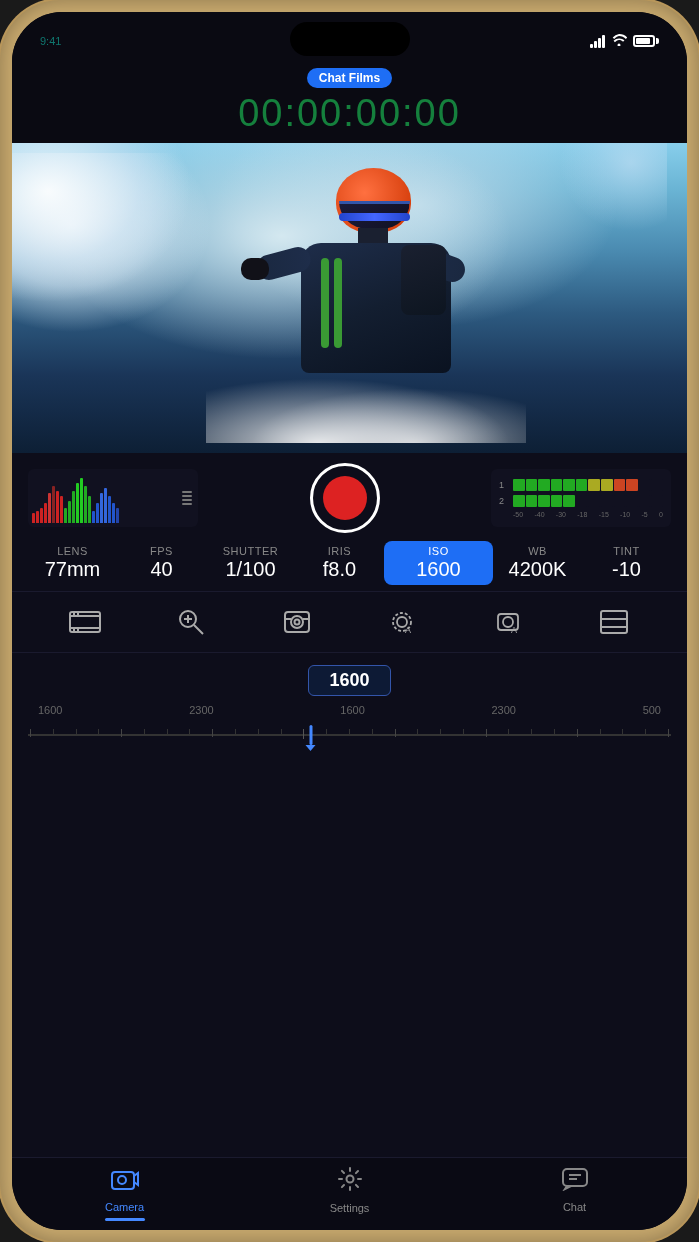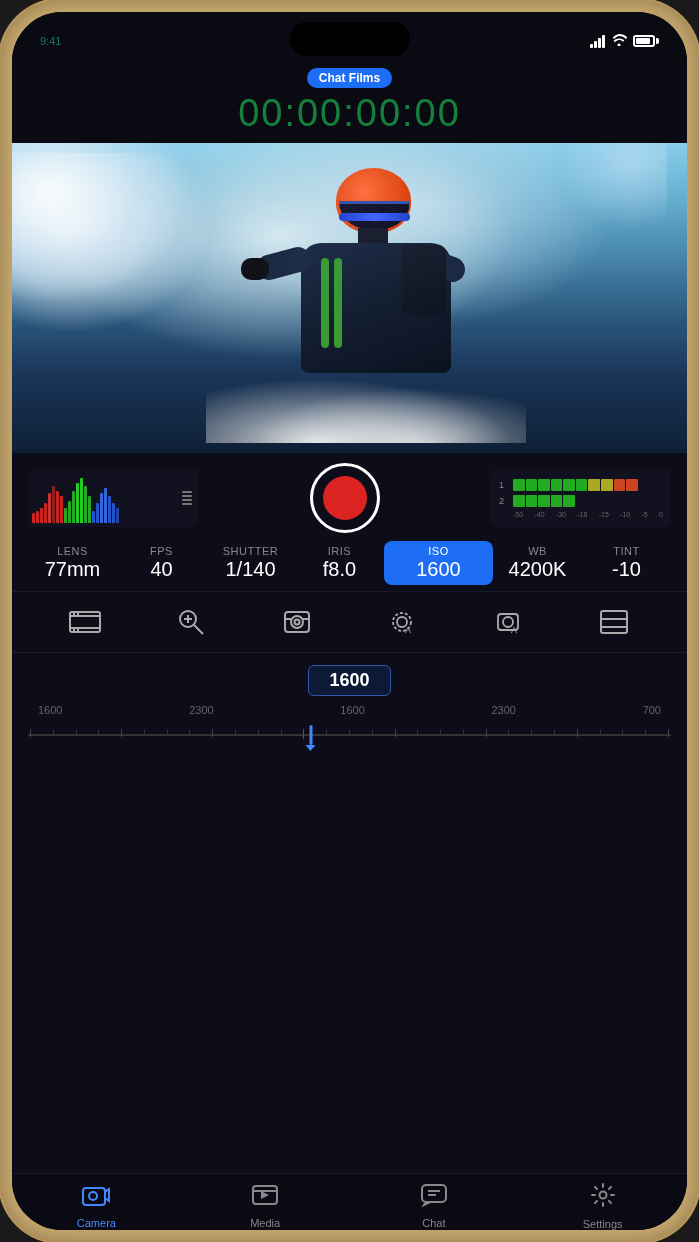--- a/index.html
+++ b/index.html
@@ -309,21 +309,21 @@
       width: 0;
       height: 0;
       border-left: 5px solid transparent;
       border-right: 5px solid transparent;
       border-top: 6px solid #4488ff;
     }
     
     .bottom-nav {
       background: #0a0a14;
       border-top: 1px solid #1a1a2e;
-      padding: 8px 0 0;
+      padding: 8px 0 16px;
       display: flex;
       justify-content: space-around;
       align-items: center;
       margin-top: auto;
     }
     .nav-item {
       display: flex;
       flex-direction: column;
       align-items: center;
       gap: 4px;
@@ -566,21 +566,21 @@
         <div class="param-item">
           <span class="param-label">LENS</span>
           <span class="param-value">77mm</span>
         </div>
         <div class="param-item">
           <span class="param-label">FPS</span>
           <span class="param-value">40</span>
         </div>
         <div class="param-item">
           <span class="param-label">SHUTTER</span>
-          <span class="param-value">1/140</span>
+          <span class="param-value">1/100</span>
         </div>
         <div class="param-item">
           <span class="param-label">IRIS</span>
           <span class="param-value">f8.0</span>
         </div>
         <div class="param-item active">
           <span class="param-label">ISO</span>
           <span class="param-value">1600</span>
         </div>
         <div class="param-item">
@@ -655,21 +655,21 @@
         <div style="display:flex;justify-content:center;margin-bottom:8px;">
           <div style="background:#0d1a35;border:1.5px solid #3355aa;border-radius:6px;padding:4px 20px;">
             <span style="color:white;font-size:18px;font-weight:600;">1600</span>
           </div>
         </div>
         <div class="iso-scale">
           <span class="iso-scale-val">1600</span>
           <span class="iso-scale-val">2300</span>
           <span class="iso-scale-val">1600</span>
           <span class="iso-scale-val">2300</span>
-          <span class="iso-scale-val">700</span>
+          <span class="iso-scale-val">500</span>
         </div>
         <div class="iso-track">
           <div class="iso-track-line">
 
             <div style="position:absolute;top:-5px;left:0;right:0;display:flex;justify-content:space-between;padding:0 2px;">
 
               <div style="display:flex;justify-content:space-between;width:100%;">
                 <span style="width:1px;height:8px;background:#444;display:inline-block;"></span>
                 <span style="width:1px;height:6px;background:#333;display:inline-block;"></span>
                 <span style="width:1px;height:6px;background:#333;display:inline-block;"></span>
@@ -715,44 +715,34 @@
           <svg width="28" height="24" viewBox="0 0 28 24" fill="none" stroke="#4488ff" stroke-width="2">
             <rect x="1" y="5" width="22" height="17" rx="3"></rect>
             <polyline points="23,9 27,6 27,18 23,15"></polyline>
             <circle cx="11" cy="13" r="4"></circle>
           </svg>
         </span>
         <span class="nav-label">Camera</span>
       </div>
       <div class="nav-item">
         <span class="nav-icon">
-          <svg width="28" height="24" viewBox="0 0 28 24" fill="none" stroke="#888" stroke-width="2">
-            <rect x="2" y="3" width="24" height="18" rx="3"></rect>
-            <polygon points="10,8 10,16 18,12" fill="#888" stroke="none"></polygon>
-            <line x1="2" y1="8" x2="26" y2="8"></line>
+          <svg width="26" height="26" viewBox="0 0 26 26" fill="none" stroke="#888" stroke-width="2">
+            <circle cx="13" cy="13" r="3.5"></circle>
+            <path d="M13 2v3M13 21v3M2 13h3M21 13h3M4.9 4.9l2.1 2.1M18.9 18.9l2.1 2.1M4.9 21.1l2.1-2.1M18.9 7.1l2.1-2.1" stroke-linecap="round"></path>
           </svg>
         </span>
-        <span class="nav-label">Media</span>
+        <span class="nav-label">Settings</span>
       </div>
       <div class="nav-item">
         <span class="nav-icon">
           <svg width="28" height="24" viewBox="0 0 28 24" fill="none" stroke="#888" stroke-width="2">
             <rect x="2" y="2" width="24" height="17" rx="4"></rect>
             <line x1="8" y1="8" x2="20" y2="8"></line>
             <line x1="8" y1="12" x2="16" y2="12"></line>
             <polyline points="6,19 4,22 10,19"></polyline>
           </svg>
         </span>
         <span class="nav-label">Chat</span>
       </div>
-      <div class="nav-item">
-        <span class="nav-icon">
-          <svg width="26" height="26" viewBox="0 0 26 26" fill="none" stroke="#888" stroke-width="2">
-            <circle cx="13" cy="13" r="3.5"></circle>
-            <path d="M13 2v3M13 21v3M2 13h3M21 13h3M4.9 4.9l2.1 2.1M18.9 18.9l2.1 2.1M4.9 21.1l2.1-2.1M18.9 7.1l2.1-2.1" stroke-linecap="round"></path>
-          </svg>
-        </span>
-        <span class="nav-label">Settings</span>
-      </div>
     </div>
 
   </div>
 </div>
 
 </body></html>

